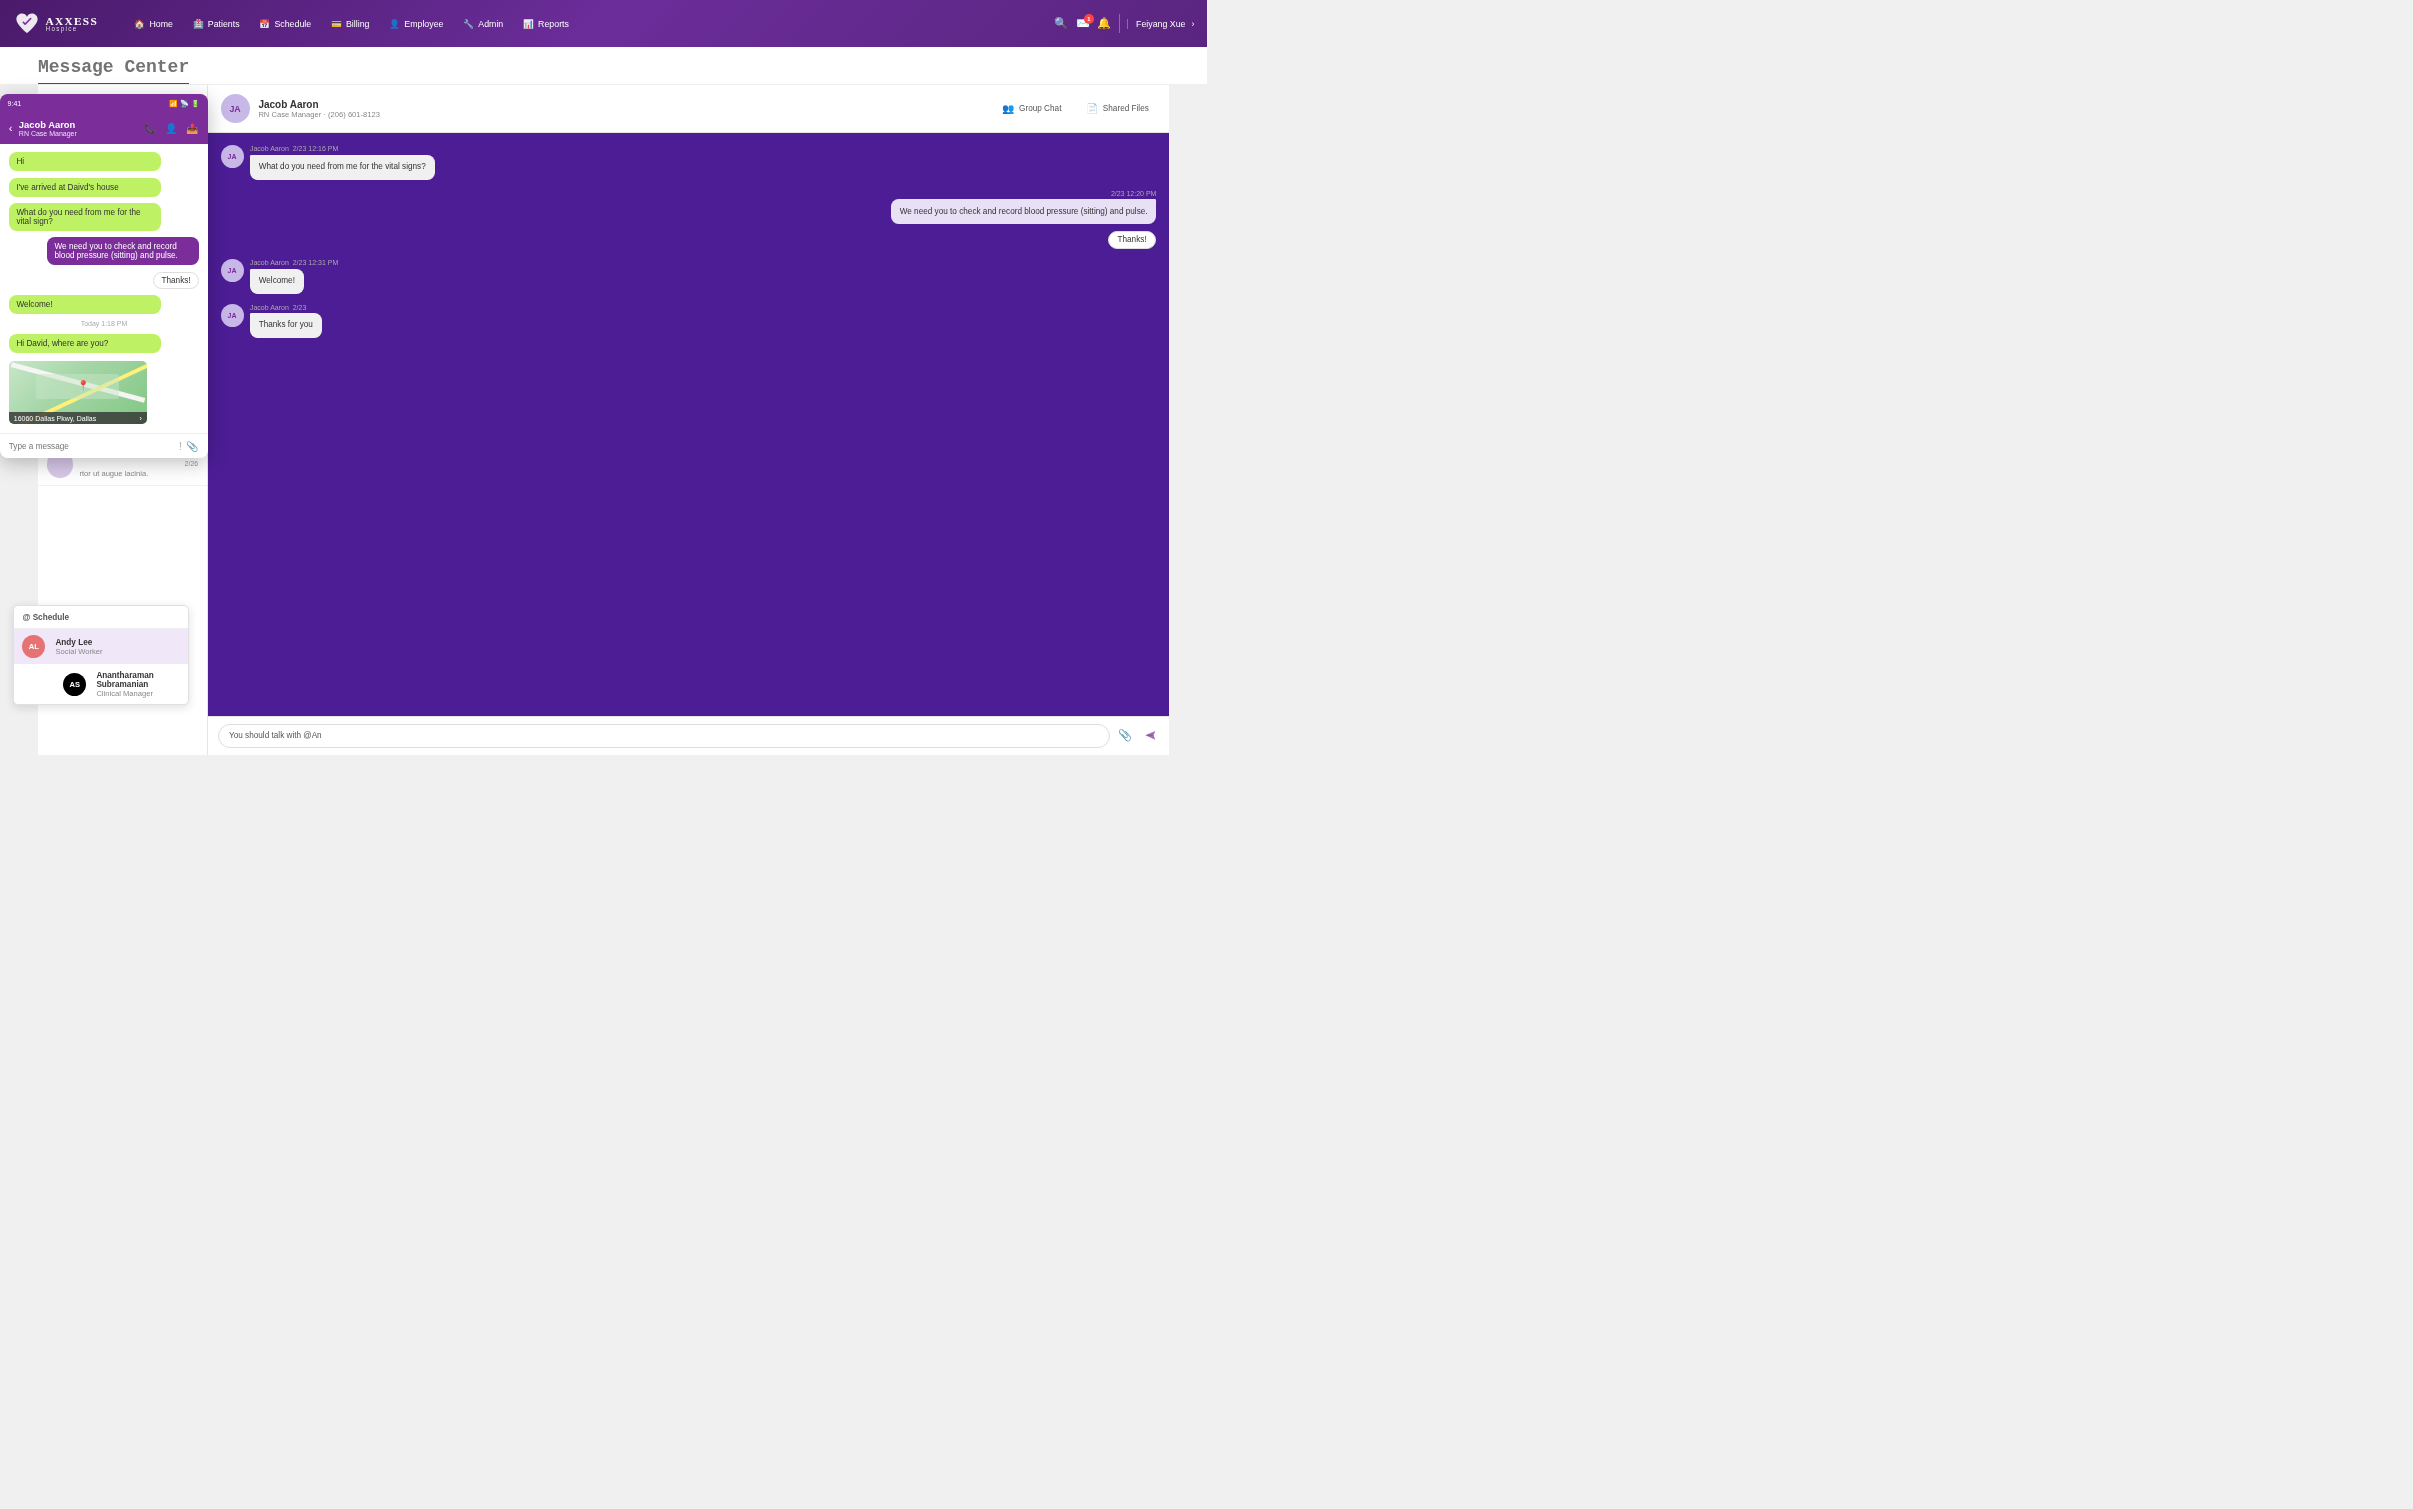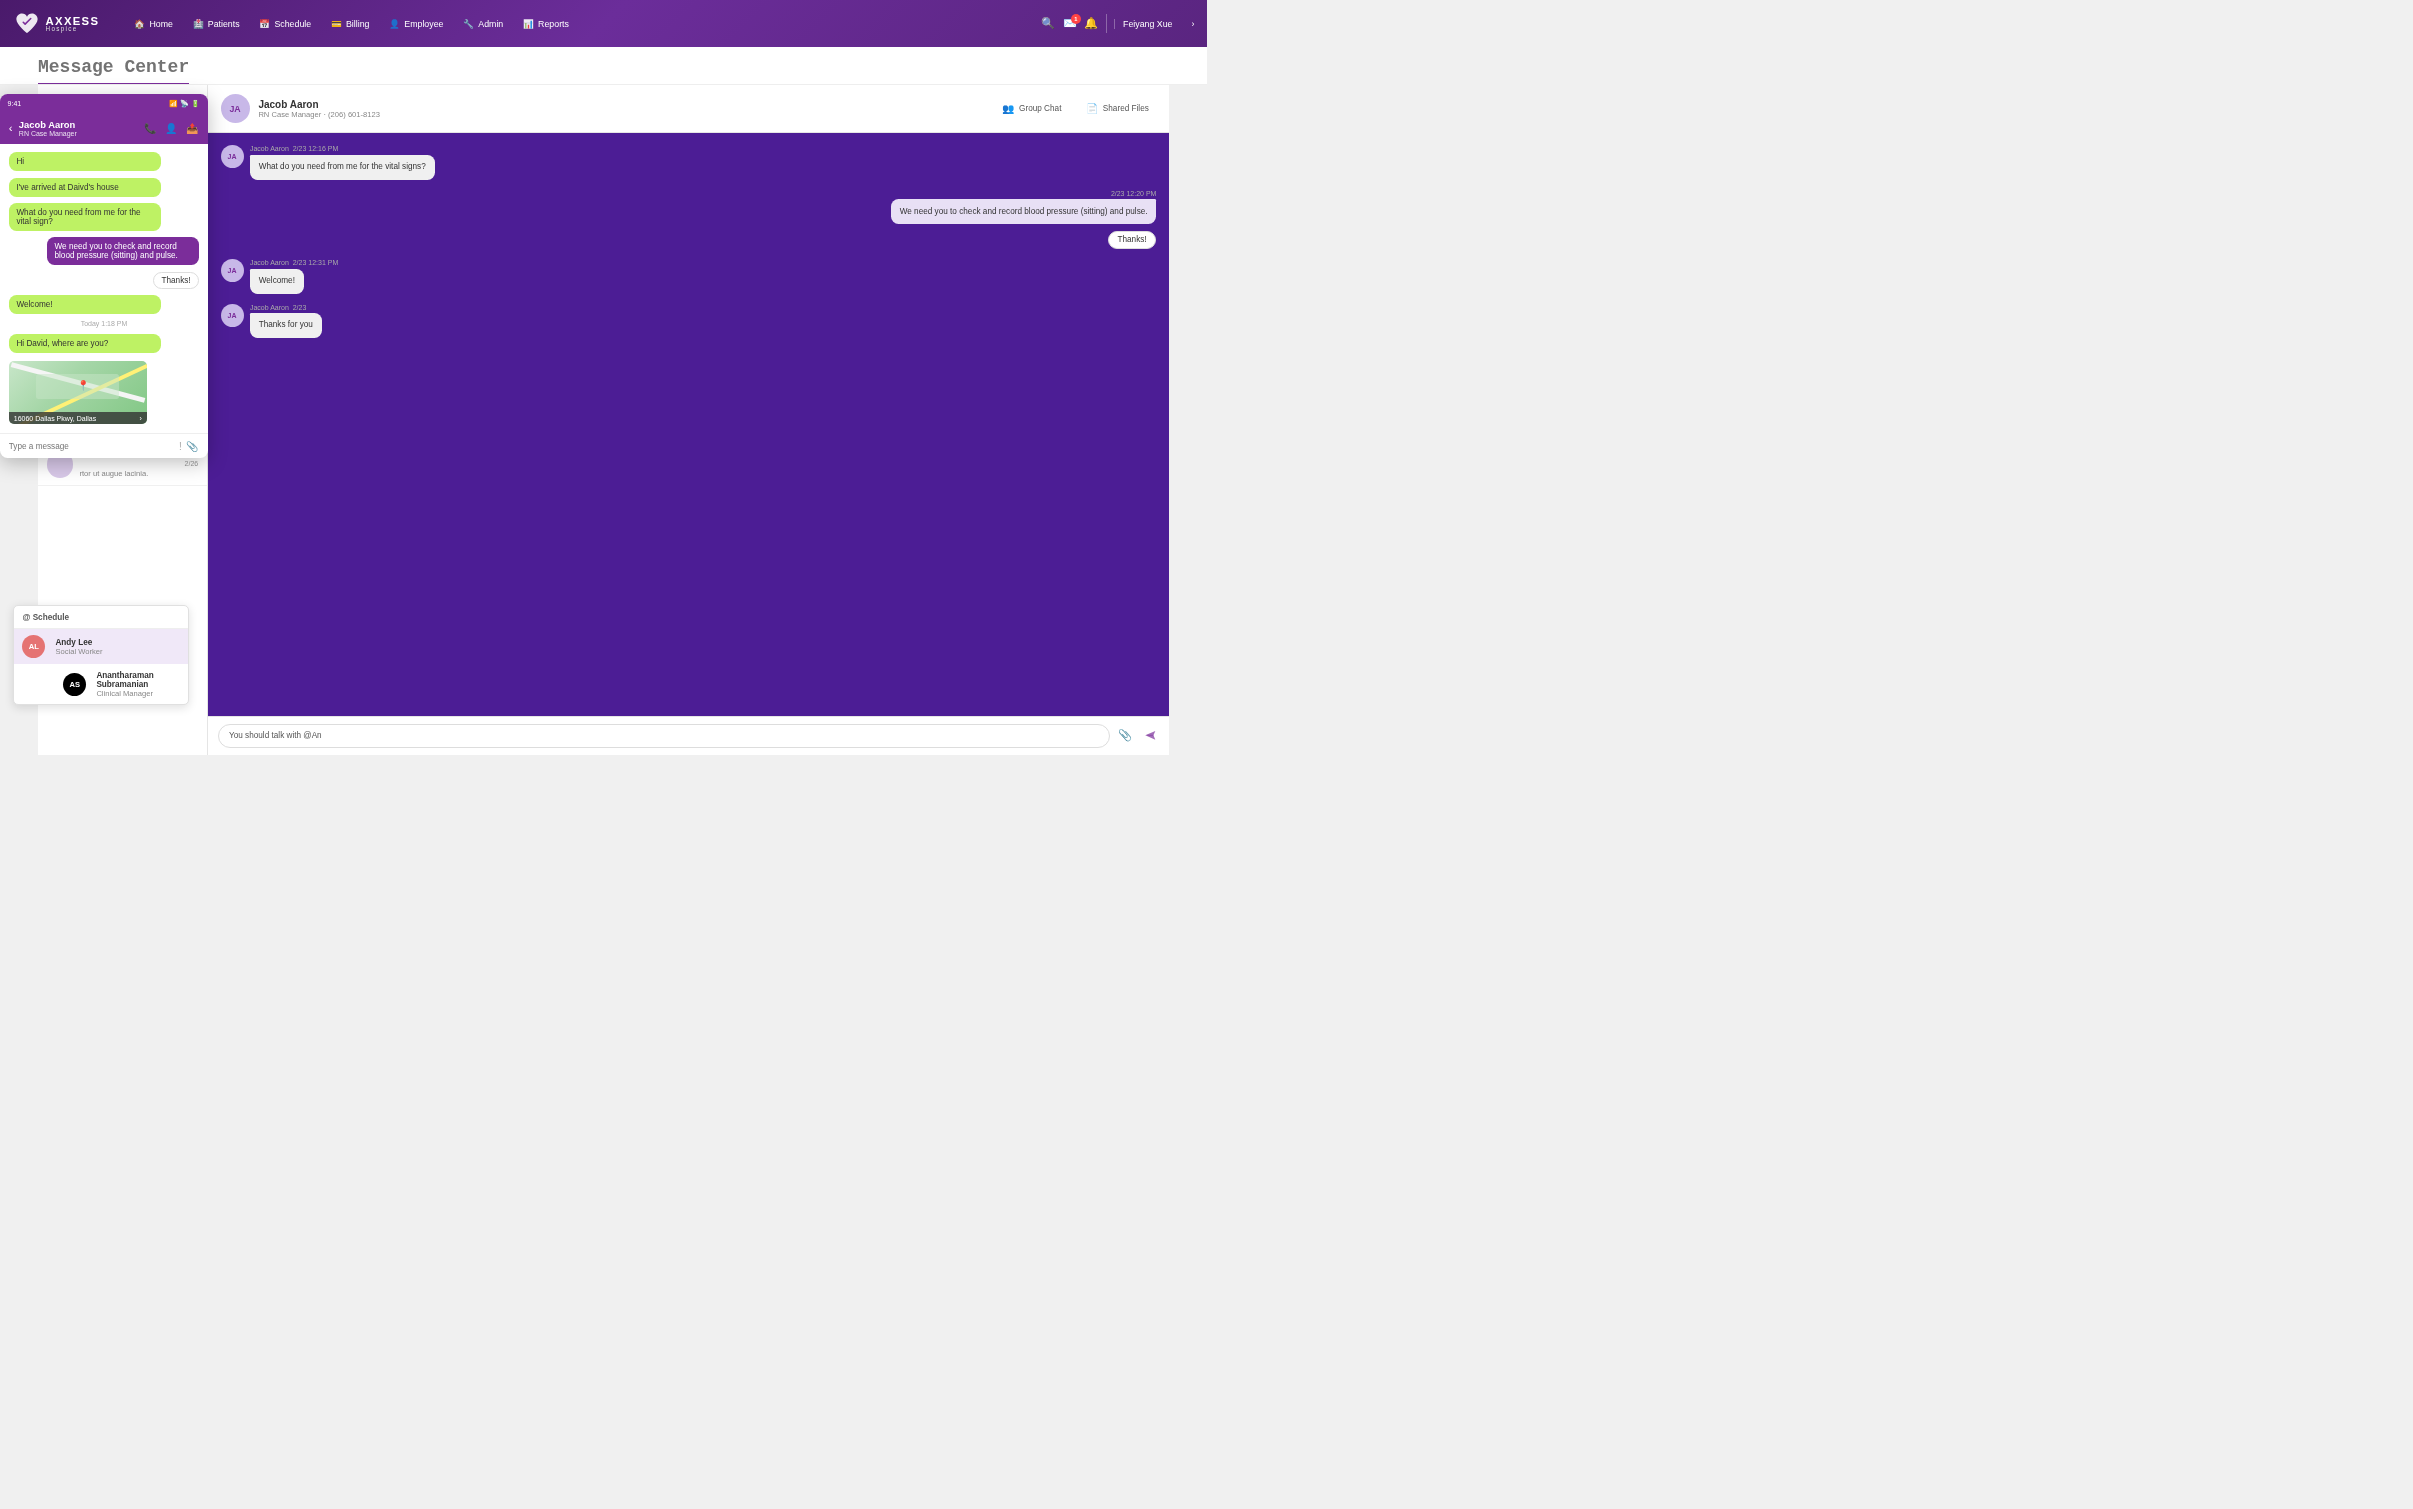--- a/index.html
+++ b/index.html
@@ -85,21 +85,21 @@
       align-items: center;
       justify-content: center;
       font-weight: bold;
     }
     .nav-user {
       color: white;
       font-size: 8.8px;
       cursor: pointer;
       display: flex;
       align-items: center;
-      gap: 19px;
+      gap: 6px;
       padding-left: 7.6px;
       border-left: 0.6px solid rgba(255,255,255,0.3);
     }
     .nav-divider { width: 0.6px; height: 19px; background: rgba(255,255,255,0.3); }
     .page-title-bar {
       padding: 10px 38px 0;
       background: white;
       border-bottom: 0.6px solid #eee;
     }
     .page-title {
@@ -533,21 +533,21 @@
 </head>
 <body>
 
 <div class="navbar">
   <div class="logo-area">
     <svg class="logo-heart" viewBox="0 0 44 40">
       <path d="M22 35 C22 35 5 22 5 13 C5 8 9 4 14 4 C17.5 4 20.5 6 22 9 C23.5 6 26.5 4 30 4 C35 4 39 8 39 13 C39 22 22 35 22 35Z" fill="white" opacity="0.9"></path>
       <path d="M16 18 L19 21 L28 12" stroke="#7b2d9a" stroke-width="2.5" fill="none" stroke-linecap="round" stroke-linejoin="round"></path>
     </svg>
     <div>
-      <span style="color:white;font-size:11.3px;font-weight:800;letter-spacing:1.3px;">AXXESS</span>
+      <span style="color:white;font-size:11.3px;font-weight:800;letter-spacing:1.3px;font-family:Liberation Serif, serif;">AXXESS</span>
       <span class="logo-sub">Hospice</span>
     </div>
   </div>
   <div class="nav-items">
     <a class="nav-item">
       <span class="nav-icon">🏠</span>
       <span>Home</span>
     </a>
     <a class="nav-item">
       <span class="nav-icon">🏥</span>

